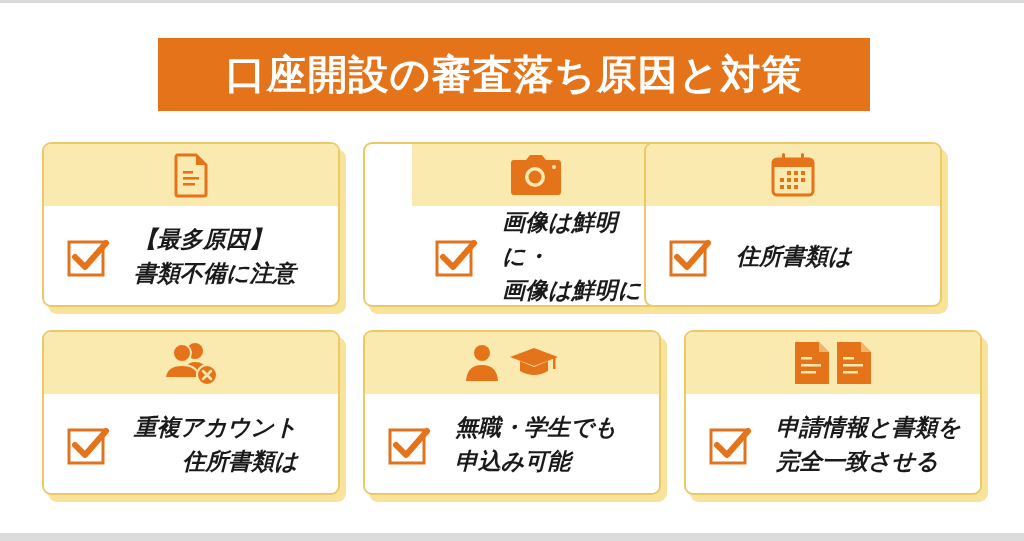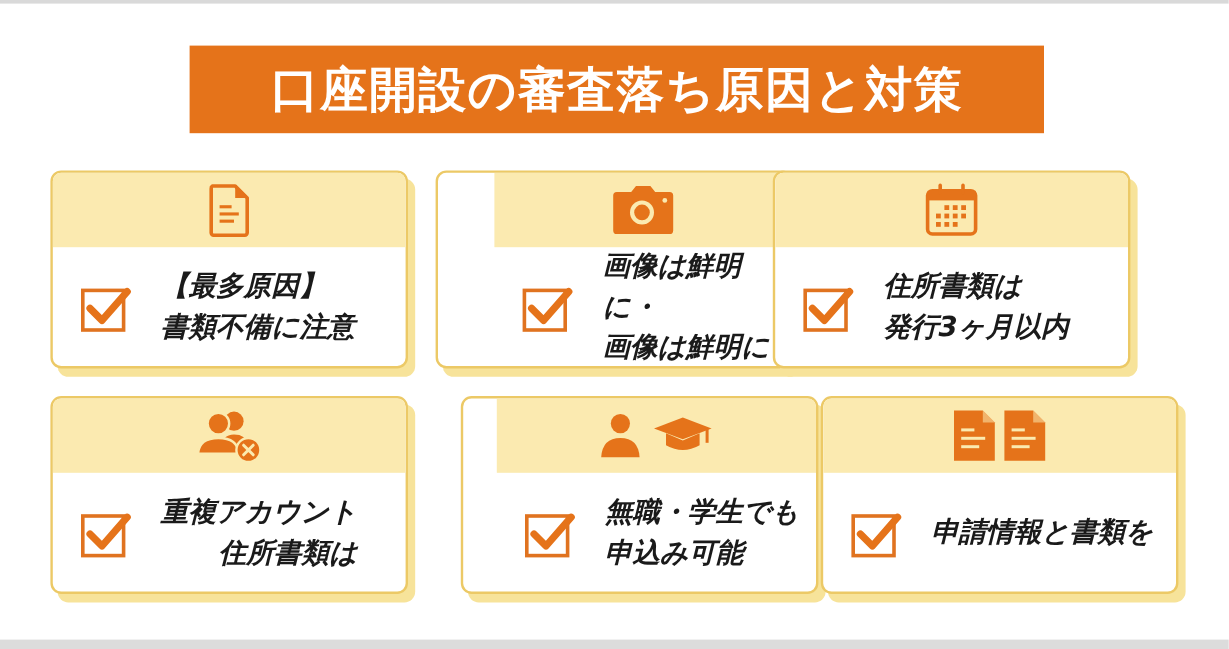--- a/index.html
+++ b/index.html
@@ -117,21 +117,20 @@
   </div>
   <div class="card-body">
     <span class="check">
       <svg width="46" height="46" viewBox="0 0 46 46">
           <rect x="3" y="9" width="34" height="33" fill="none" stroke="#e07320" stroke-width="3"></rect>
           <path d="M9 24 L19 34 L40 10" fill="none" stroke="#e5731a" stroke-width="6" stroke-linecap="round" stroke-linejoin="round"></path>
         </svg>
     </span>
     <div class="card-text">
       <div>住所書類は</div>
-      <div>発行3ヶ月以内</div>
     </div>
   </div>
 </div>
 
 <div class="card" style="left:42px; top:330px;text-align:right;">
   <div class="card-head">
     <span class="icon">
       <svg width="58" height="46" viewBox="0 0 58 46">
         <circle cx="33" cy="11" r="8" fill="#e5731a"></circle>
         <path d="M22 34 Q23 22 33 22 Q43 22 44 30 L44 34z" fill="#e5731a"></path>
@@ -149,21 +148,21 @@
           <path d="M9 24 L19 34 L40 10" fill="none" stroke="#e5731a" stroke-width="6" stroke-linecap="round" stroke-linejoin="round"></path>
         </svg>
     </span>
     <div class="card-text">
       <div>重複アカウント</div>
       <div>住所書類は</div>
     </div>
   </div>
 </div>
 
-<div class="card" style="left:384px; top:330px;padding-left:28px;">
+<div class="card" style="left:363px; top:330px;">
   <div class="card-head">
     <span class="icon">
       <svg width="96" height="40" viewBox="0 0 96 40">
         <circle cx="18" cy="10" r="8" fill="#e5731a"></circle>
         <path d="M2 38 Q3 22 18 22 Q33 22 34 38z" fill="#e5731a"></path>
         <path d="M46 14 L70 5 L94 14 L70 23z" fill="#e5731a"></path>
         <path d="M56 18 V28 Q70 36 84 28 V18 L70 24z" fill="#e5731a"></path>
         <rect x="89" y="14" width="2.5" height="12" fill="#e5731a"></rect>
       </svg>
     </span>
@@ -205,17 +204,18 @@
   </div>
   <div class="card-body">
     <span class="check">
       <svg width="46" height="46" viewBox="0 0 46 46">
           <rect x="3" y="9" width="34" height="33" fill="none" stroke="#e07320" stroke-width="3"></rect>
           <path d="M9 24 L19 34 L40 10" fill="none" stroke="#e5731a" stroke-width="6" stroke-linecap="round" stroke-linejoin="round"></path>
         </svg>
     </span>
     <div class="card-text">
       <div>申請情報と書類を</div>
+      <div>完全一致させる</div>
     </div>
   </div>
 </div>
 
 <div class="bottom-bar"></div>
 
 </body></html>

